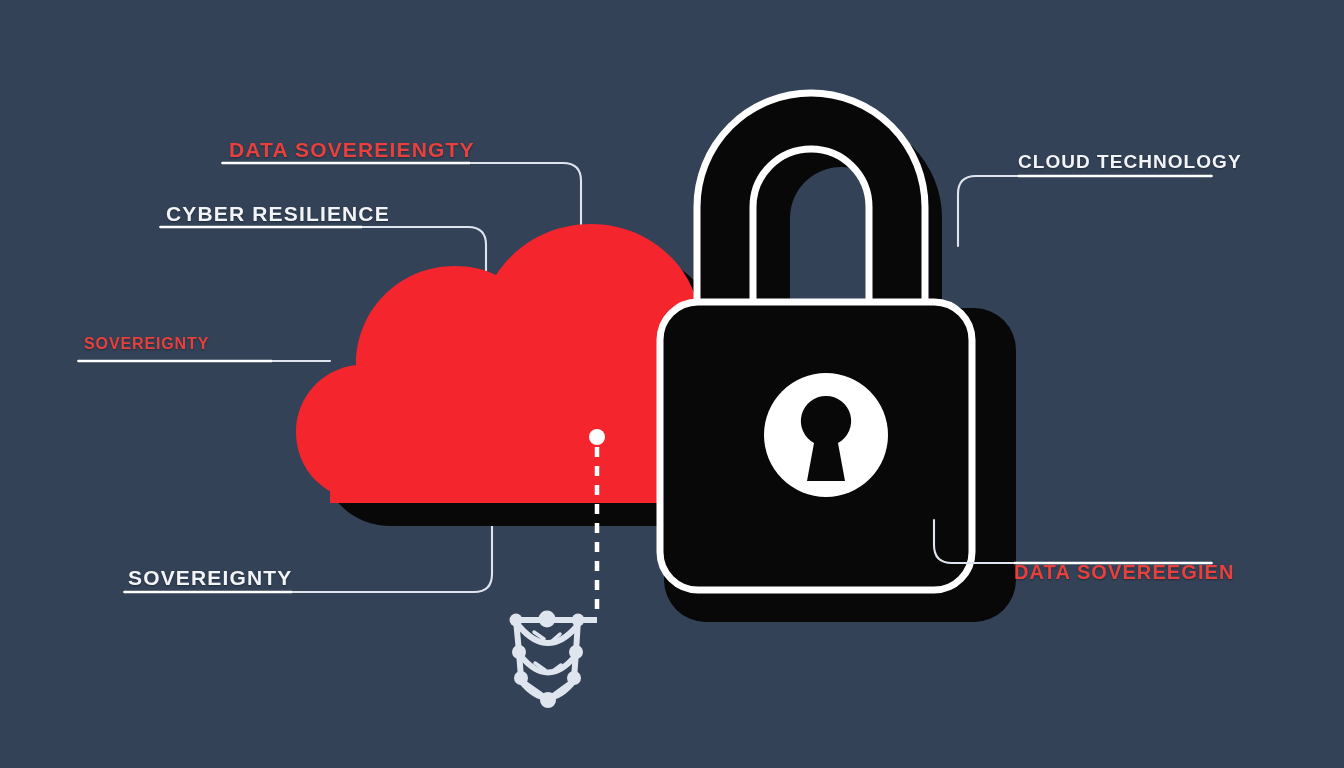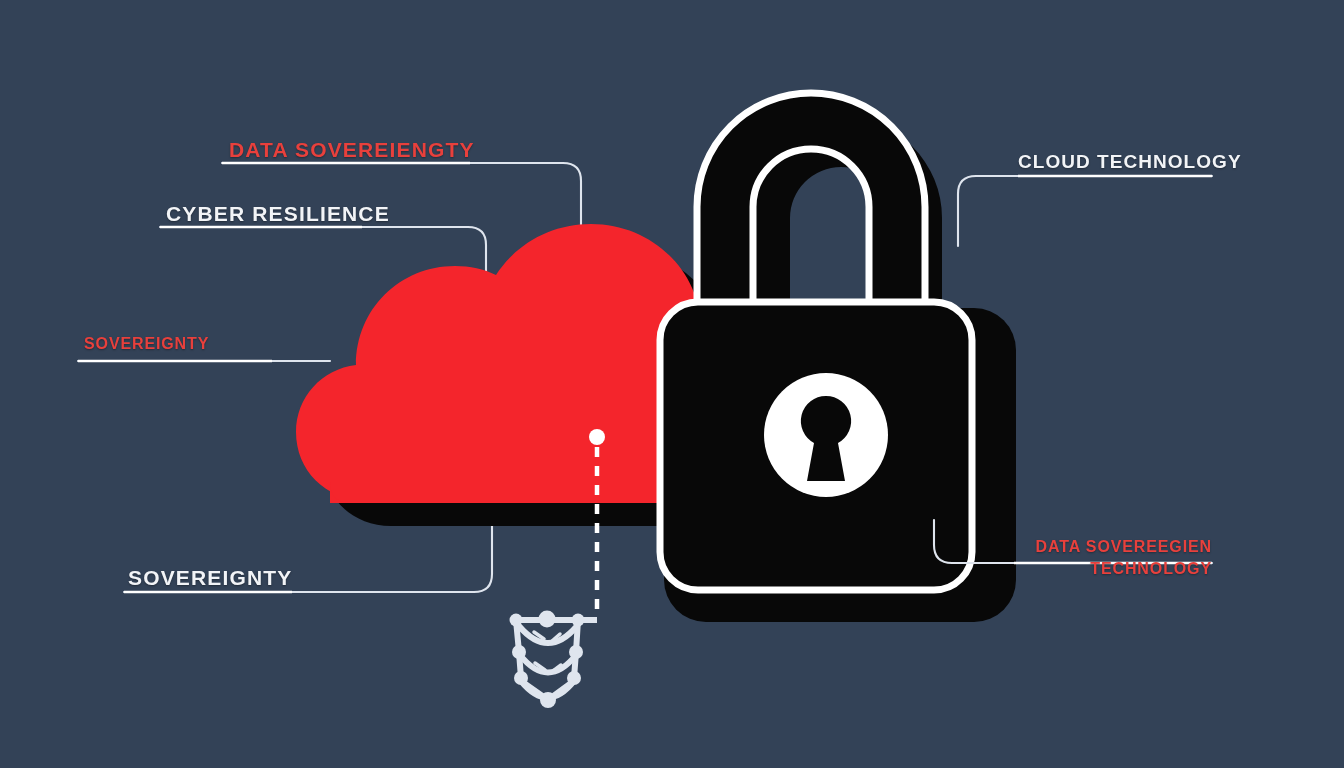--- a/index.html
+++ b/index.html
@@ -32,21 +32,21 @@
   }
   .lbl.red { color: #e8403c; }
   .lbl.white { color: #f2f4f7; }
   .lbl.right { text-align: right; }
 
   #lbl-data-sovereiengty { left: 229px; top: 138px; font-size: 21px; }
   #lbl-cyber-resilience  { left: 166px; top: 202px; font-size: 21px; }
   #lbl-sovereignty       { left: 84px;  top: 335px; font-size: 16px; }
   #lbl-encryption        { left: 128px; top: 566px; font-size: 21px; }
   #lbl-cloud-technology  { left: 1018px; top: 151px; font-size: 19px; text-align: right; }
-  #lbl-data-sov-tech     { left: 1014px; top: 538px; font-size: 16px; width: 198px; }
+  #lbl-data-sov-tech     { left: 1014px; top: 561px; font-size: 20px; width: 198px; }
   #lbl-data-sov-tech .l2 { display: block; text-align: right; margin-top: 3px; }
 </style>
 </head>
 <body>
 
 <div id="stage">
 
   <svg id="art" viewBox="0 0 1344 768" xmlns="http://www.w3.org/2000/svg">
     <defs>
       <clipPath id="clipAll">
@@ -171,16 +171,15 @@
   <div class="lbl red" id="lbl-data-sovereiengty">DATA SOVEREIENGTY</div>
 
   <div class="lbl red" id="lbl-sovereignty">SOVEREIGNTY</div>
 
   <div class="lbl white" id="lbl-encryption">SOVEREIGNTY</div>
 
   <div class="lbl white" id="lbl-cloud-technology">CLOUD TECHNOLOGY</div>
 
   <div class="lbl red right" id="lbl-data-sov-tech">
     <span>DATA SOVEREEGIEN</span>
-    <span class="l2">TECHNOLOGY</span>
   </div>
 
 </div>
 
 </body></html>

